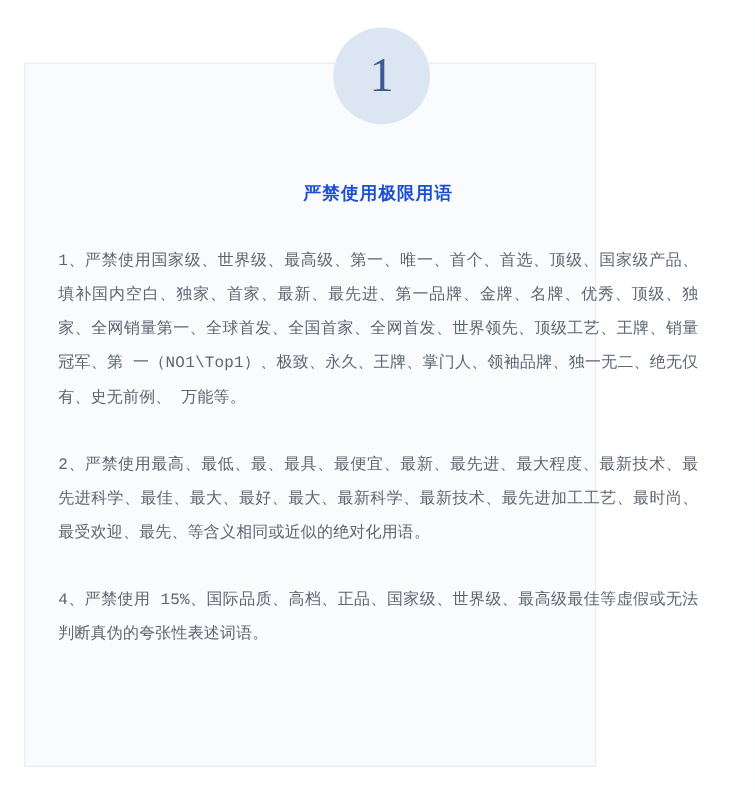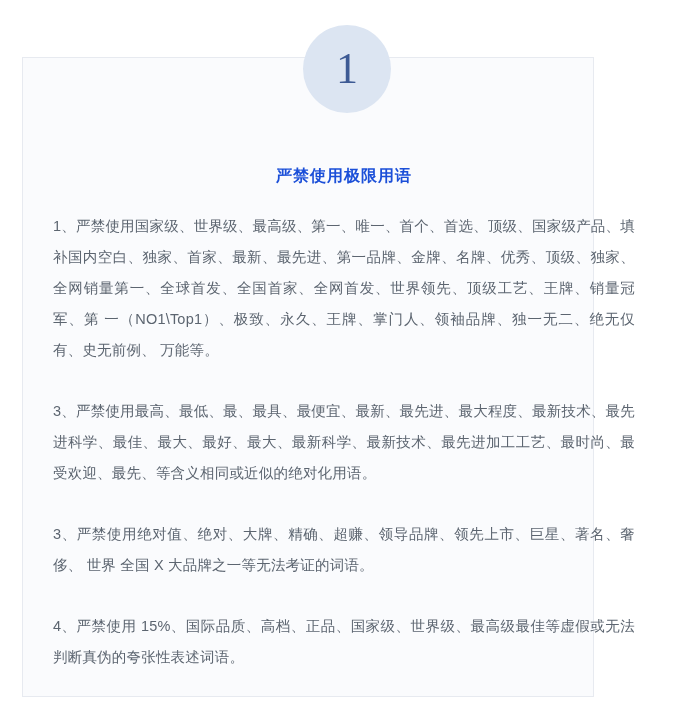--- a/index.html
+++ b/index.html
@@ -16,25 +16,26 @@
   .page {
     position: relative;
     width: 686px;
     height: 719px;
     box-sizing: border-box;
   }
   .card {
     position: absolute;
     left: 22px;
     top: 57px;
-    width: 572px;
+    width: 520px;
     height: 640px;
     background: #fafbfd;
     border: 1px solid #e7eaf0;
     box-sizing: border-box;
+    font-family: Liberation Mono, monospace;
   }
   .badge {
     position: absolute;
     left: 303px;
     top: 25px;
     width: 88px;
     height: 88px;
     border-radius: 50%;
     background: #dce5f2;
     z-index: 5;
@@ -68,31 +69,30 @@
     letter-spacing: 1px;
   }
   .para {
     margin-top: 30px;
     font-size: 14.5px;
     line-height: 31px;
     color: #5c6570;
     text-align: justify;
     letter-spacing: 0.2px;
   }
-  .para-1 { margin-top: 24px; }
+  .para-1 { margin-top: 36px; }
 </style>
 </head>
 <body>
 
 <div class="page">
   <div class="card">
     <div class="content">
       <div class="title">严禁使用极限用语</div>
       <div class="para para-1">1、严禁使用国家级、世界级、最高级、第一、唯一、首个、首选、顶级、国家级产品、填补国内空白、独家、首家、最新、最先进、第一品牌、金牌、名牌、优秀、顶级、独家、全网销量第一、全球首发、全国首家、全网首发、世界领先、顶级工艺、王牌、销量冠军、第 一（NO1\Top1）、极致、永久、王牌、掌门人、领袖品牌、独一无二、绝无仅有、史无前例、 万能等。</div>
-      <div class="para">3、严禁使用最高、最低、最、最具、最便宜、最新、最先进、最大程度、最新技术、最先进科学、最佳、最大、最好、最大、最新科学、最新技术、最先进加工工艺、最时尚、最受欢迎、最先、等含义相同或近似的绝对化用语。</div>
-      <div class="para">3、严禁使用绝对值、绝对、大牌、精确、超赚、领导品牌、领先上市、巨星、著名、奢侈、 世界 全国 X 大品牌之一等无法考证的词语。</div>
+      <div class="para">2、严禁使用最高、最低、最、最具、最便宜、最新、最先进、最大程度、最新技术、最先进科学、最佳、最大、最好、最大、最新科学、最新技术、最先进加工工艺、最时尚、最受欢迎、最先、等含义相同或近似的绝对化用语。</div>
       <div class="para">4、严禁使用 15%、国际品质、高档、正品、国家级、世界级、最高级最佳等虚假或无法判断真伪的夸张性表述词语。</div>
     </div>
   </div>
   <div class="badge">
     <div class="badge-number">1</div>
   </div>
 </div>
 
 </body></html>

